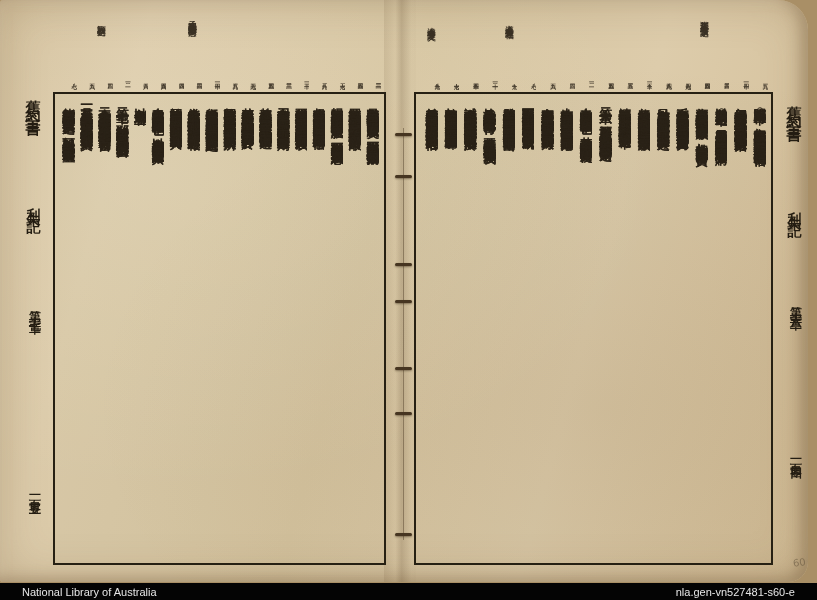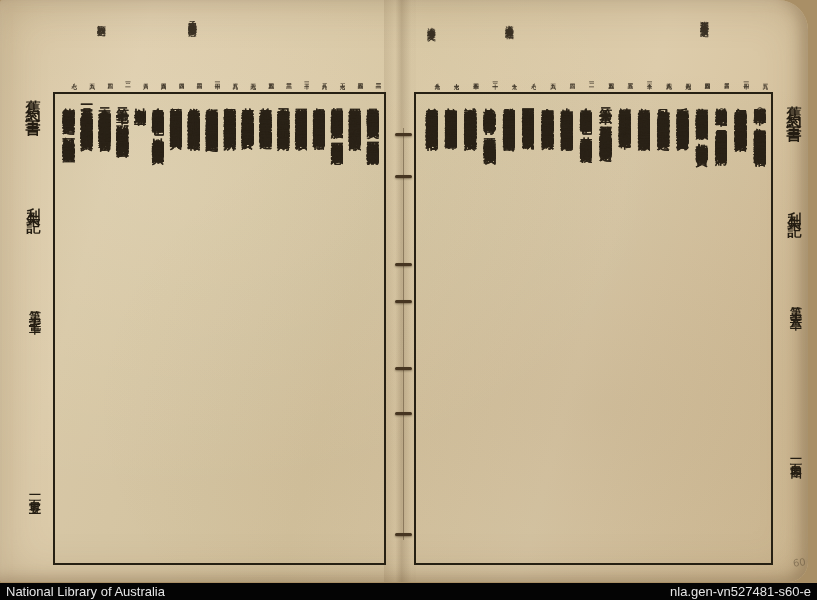--- a/index.html
+++ b/index.html
@@ -65,22 +65,22 @@
   }
   .m-title{font-size:15px;letter-spacing:7px;}
   .m-book{font-size:14px;letter-spacing:6px;}
   .m-chap{font-size:12px;letter-spacing:3px;}
   .m-page{font-size:12px;letter-spacing:2px;}
   .pencil{position:absolute;left:793px;top:557px;font-size:10px;color:rgba(95,80,58,.55);transform:rotate(-8deg);font-family:"DejaVu Sans",sans-serif;}
   
   .caption{
     position:absolute;left:0;top:583px;width:817px;height:17px;background:#040404;
     display:flex;justify-content:space-between;align-items:center;
-    padding:0 6px;box-sizing:border-box;
-    font-family:"Liberation Sans","DejaVu Sans",sans-serif;font-size:13px;color:#e6e6e6;
+    padding:0 22px;box-sizing:border-box;
+    font-family:"Liberation Sans","DejaVu Sans",sans-serif;font-size:11px;color:#e6e6e6;
   }
 </style>
 </head>
 <body>
 
 <div class="sheet">
 
   <div class="gutter"></div>
   <div class="thread"></div>
   <div class="stitch" style="top:133px"></div>

